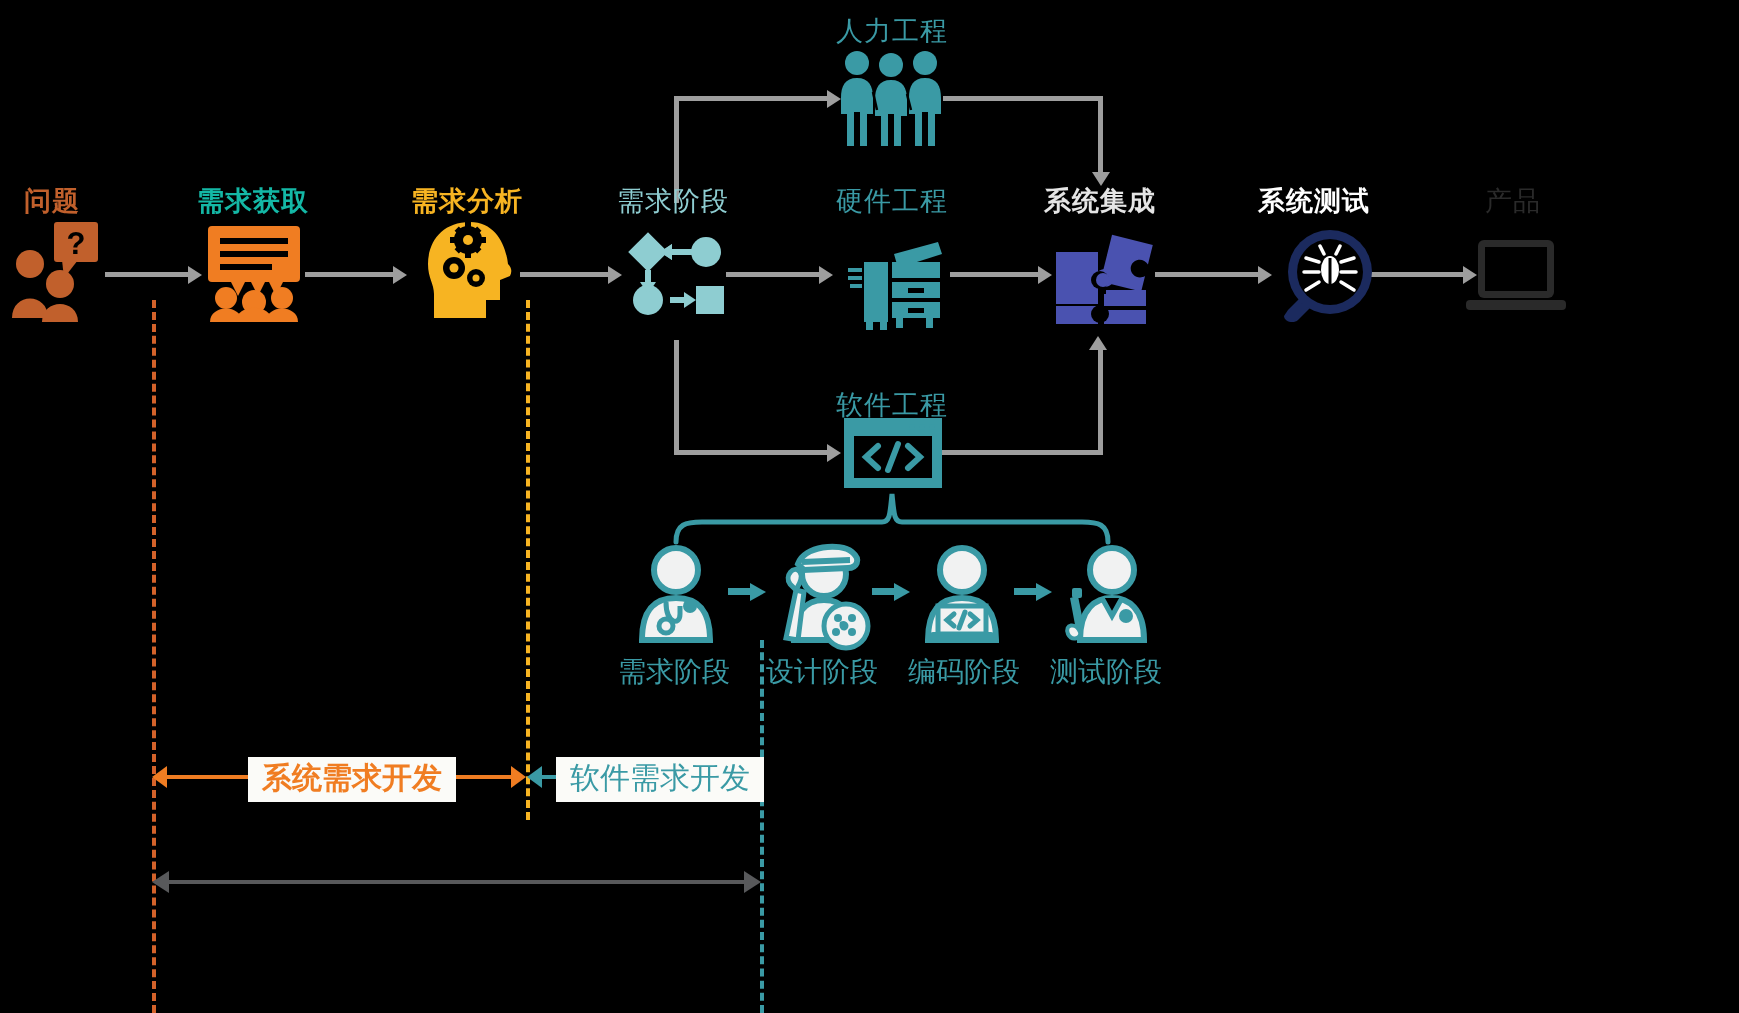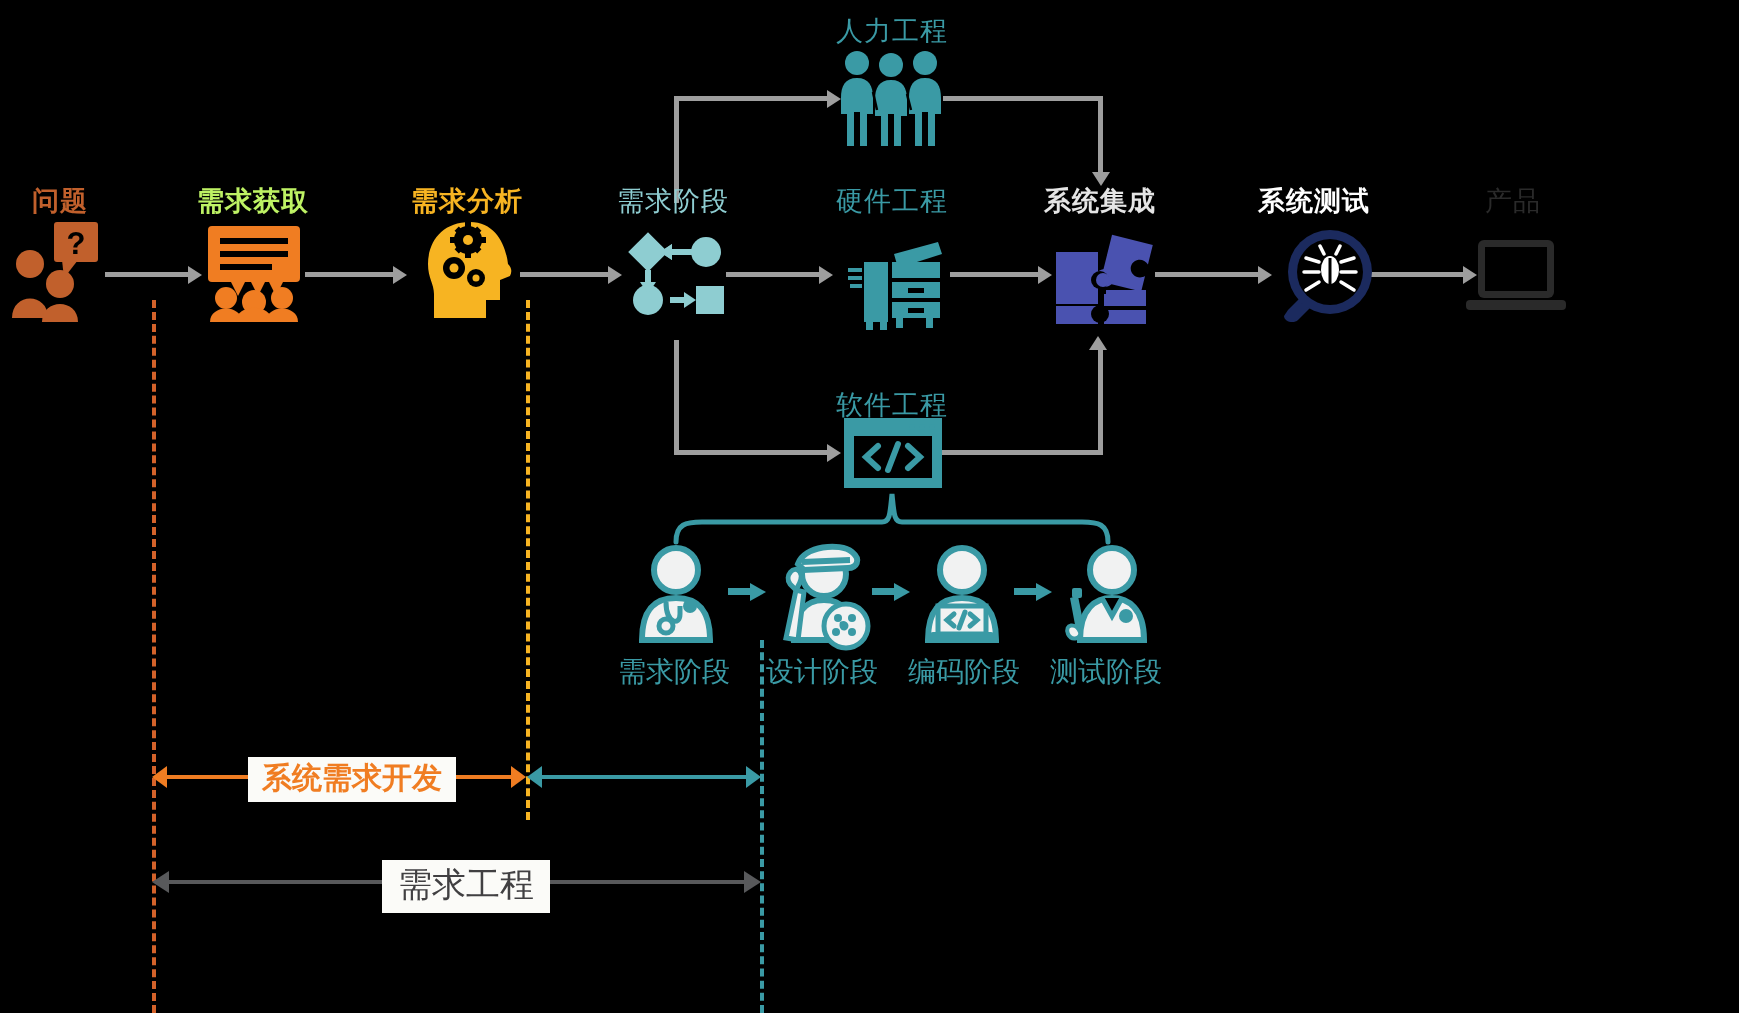--- a/index.html
+++ b/index.html
@@ -107,22 +107,22 @@
   <div class="ahead down" style="left:1092px;top:172px;"></div>
 
   <div class="vline" style="left:674px;top:340px;height:112px;"></div>
   <div class="hline" style="left:674px;top:450px;width:155px;"></div>
   <div class="ahead" style="left:827px;top:444px;"></div>
 
   <div class="hline" style="left:938px;top:450px;width:165px;"></div>
   <div class="vline" style="left:1098px;top:348px;height:104px;"></div>
   <div class="ahead" style="left:1089px;top:336px;border-left:9px solid transparent;border-right:9px solid transparent;border-bottom:14px solid #9e9e9e;border-top:0;"></div>
 
-  <div class="lbl bold" style="left:24px;top:188px;color:#c1602c;margin-left:8px;">问题</div>
-  <div class="lbl bold" style="left:197px;top:188px;color:#bef264;">需求获取</div>
+  <div class="lbl bold" style="left:24px;top:188px;color:#c1602c;">问题</div>
+  <div class="lbl bold" style="left:197px;top:188px;color:#14b8a6;">需求获取</div>
   <div class="lbl bold" style="left:411px;top:188px;color:#f7b422;">需求分析</div>
   <div class="lbl" style="left:617px;top:188px;color:#8ecdd1;">需求阶段</div>
   <div class="lbl bold" style="left:1044px;top:188px;color:#e5e5e5;">系统集成</div>
   <div class="lbl bold" style="left:1258px;top:188px;color:#ffffff;">系统测试</div>
   <div class="lbl" style="left:1485px;top:188px;color:#2a2a2a;">产品</div>
 
   <div class="lbl" style="left:836px;top:10px;color:#3a9aa5;margin-top:8px;">人力工程</div>
   <div class="lbl" style="left:836px;top:188px;color:#3a9aa5;">硬件工程</div>
   <div class="lbl" style="left:836px;top:364px;color:#3a9aa5;margin-top:28px;">软件工程</div>
 
@@ -412,19 +412,19 @@
   <div class="phaselbl" style="left:1050px;top:653px;">测试阶段</div>
 
   <div class="mline" style="left:165px;top:775px;width:348px;background:#f07d22;"></div>
   <div class="mcapL" style="left:152px;top:766px;border-right:15px solid #f07d22;"></div>
   <div class="mcapR" style="left:511px;top:766px;border-left:15px solid #f07d22;"></div>
   <div class="tagbox bold" style="left:248px;top:757px;color:#f07d22;">系统需求开发</div>
 
   <div class="mline" style="left:540px;top:775px;width:215px;background:#3a9aa5;"></div>
   <div class="mcapL" style="left:527px;top:766px;border-right:15px solid #3a9aa5;"></div>
   <div class="mcapR" style="left:746px;top:766px;border-left:15px solid #3a9aa5;"></div>
+  <div class="tagbox" style="left:556px;top:757px;color:#3a9aa5;">软件需求开发</div>
 
   <div class="mline" style="left:168px;top:880px;width:582px;background:#58595b;"></div>
   <div class="mcapL" style="left:152px;top:871px;border-right:17px solid #58595b;"></div>
   <div class="mcapR" style="left:744px;top:871px;border-left:17px solid #58595b;"></div>
-  <div class="tagbox" style="left:382px;top:860px;color:#414042;font-size:34px;padding:8px 16px 11px 16px;">需求工程</div>
 
 </div>
 
 </body></html>

